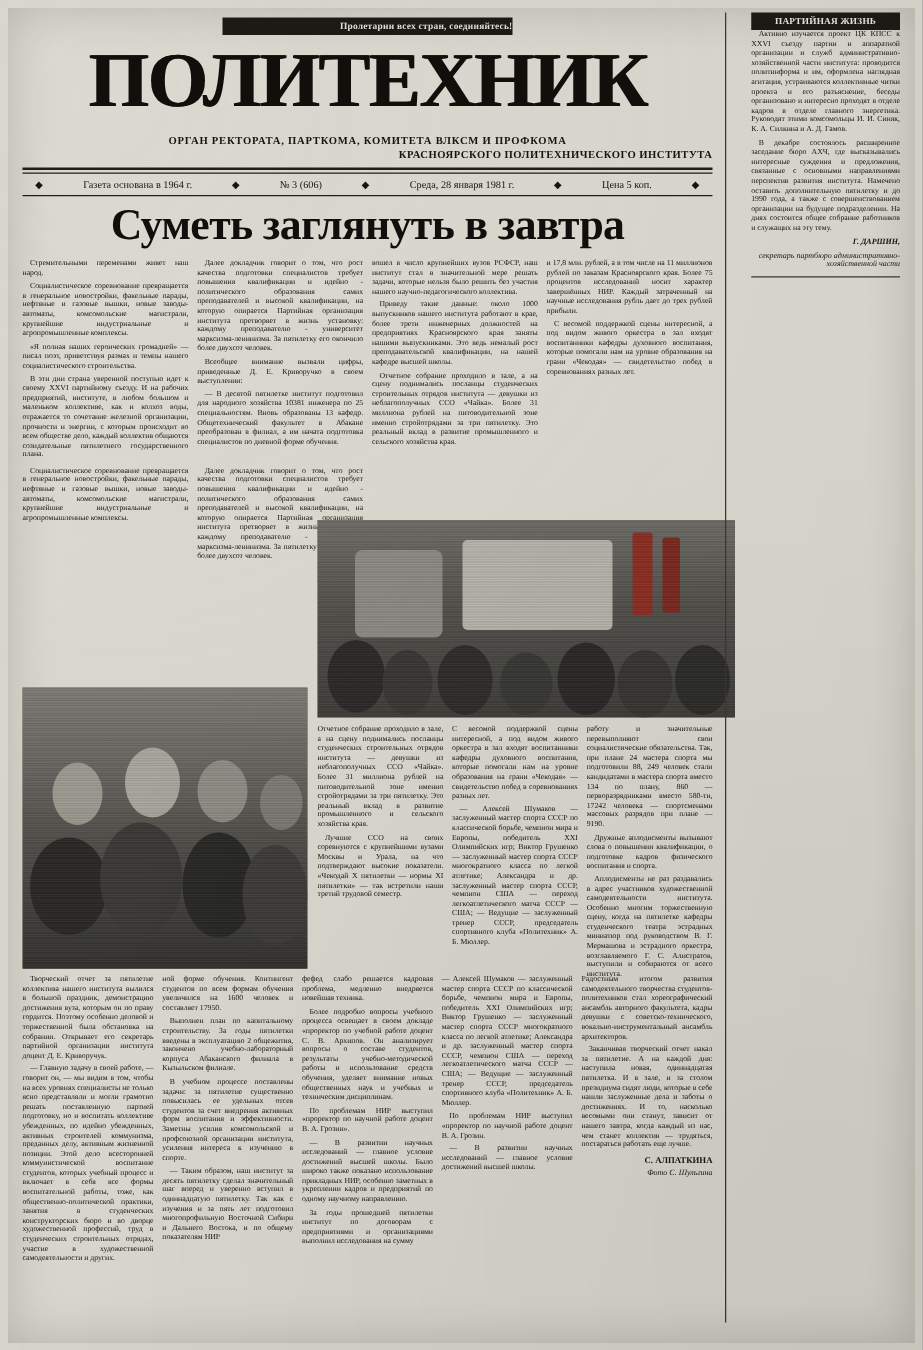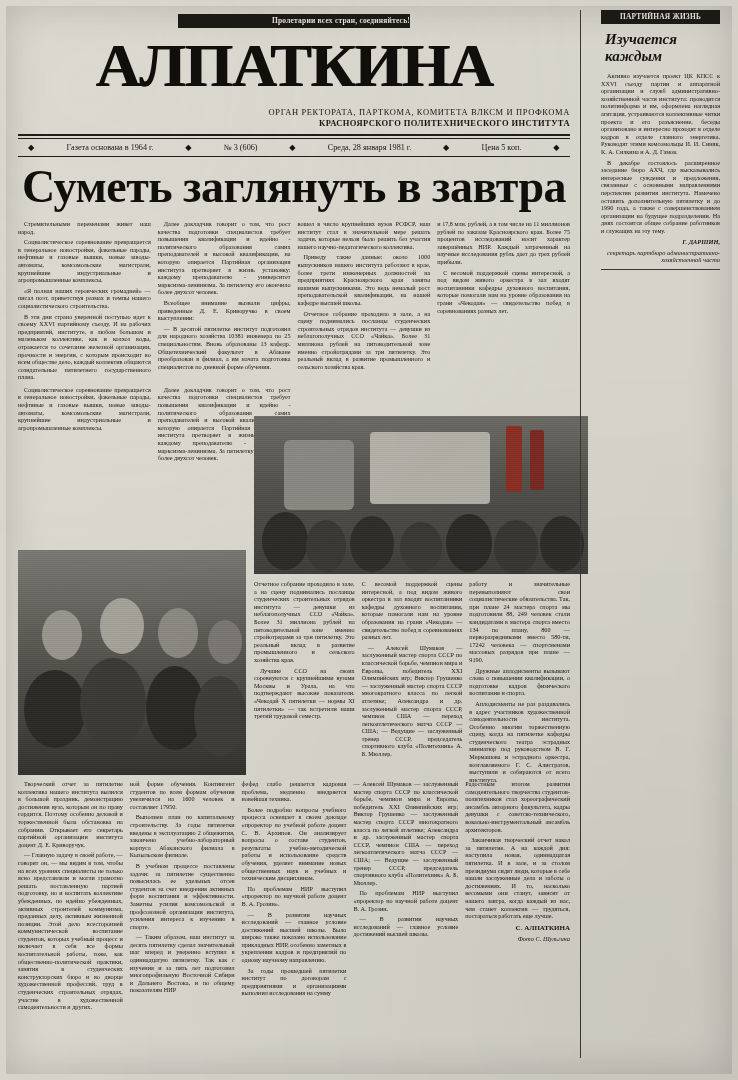--- a/index.html
+++ b/index.html
@@ -71,23 +71,23 @@
     font-family: "Liberation Serif", serif;
     font-weight: bold;
     font-size: 62px;
     line-height: 70px;
     letter-spacing: -1px;
     text-align: center;
     color: #100f0b;
     text-shadow: 1px 0 0 #100f0b;
   }
   .subtitle {
-    text-align: right;
+    text-align: center;
     font-size: 8.5px;
-    font-weight: normal;
+    font-weight: bold;
     letter-spacing: .6px;
     margin-top: 3px;
     color: #17150f;
   }
   .subtitle2 {
     text-align: right;
     font-size: 8.5px;
     font-weight: bold;
     letter-spacing: .4px;
     margin-top: 1px;
@@ -115,21 +115,21 @@
   .kicker {
     margin-top: 9px;
     font-size: 13px;
     font-weight: bold;
     font-style: italic;
     padding-left: 28px;
     letter-spacing: .2px;
   }
   .headline {
     text-align: center;
-    font-size: 46px;
+    font-size: 35px;
     font-weight: bold;
     letter-spacing: -.5px;
     margin: 3px 0 7px 0;
     color: #100f0b;
   }
   
   .cols {
     display: flex;
     gap: 7px;
   }
@@ -218,21 +218,21 @@
 <body>
 
 <div class="page">
   <div class="sheet"></div>
 
   <div class="main-col">
 
     <div>
       <div class="slogan">Пролетарии всех стран, соединяйтесь!</div>
       <div class="title-band">
-        <div class="title">АЛПАТКИНА</div>
+        <div class="title">ПОЛИТЕХНИК</div>
       </div>
       <div class="subtitle">ОРГАН РЕКТОРАТА, ПАРТКОМА, КОМИТЕТА ВЛКСМ И ПРОФКОМА</div>
       <div class="subtitle2">КРАСНОЯРСКОГО ПОЛИТЕХНИЧЕСКОГО ИНСТИТУТА</div>
       <div class="rule-thick"></div>
       <div class="rule-thin"></div>
       <div class="issue-line">
         <span class="di">◆</span>
         <span>Газета основана в 1964 г.</span>
         <span class="di">◆</span>
         <span>№ 3 (606)</span>
@@ -365,21 +365,20 @@
           <div class="signature">С. АЛПАТКИНА</div>
           <div class="photo-credit">Фото С. Шульгина</div>
         </div>
       </div>
     </div>
 
   </div>
 
   <div class="right-col">
     <div class="rc-head">ПАРТИЙНАЯ ЖИЗНЬ</div>
-    <div class="rc-title">Изучается каждым</div>
     <div class="rc-body">
       <p>Активно изучается проект ЦК КПСС к XXVI съезду партии и аппаратной организации и служб административно-хозяйственной части института: проводится политинформа и им, оформлена наглядная агитация, устраиваются коллективные читки проекта и его разъяснение, беседы организовано и интересно проходят в отделе кадров в отделе главного энергетика. Руководят этими комсомольцы И. И. Синяк, К. А. Силкина и А. Д. Гамов.</p>
       <p>В декабре состоялось расширенное заседание бюро АХЧ, где высказывались интересные суждения и предложения, связанные с основными направлениями перспектив развития института. Намечено оставить дополнительную пятилетку и до 1990 года, а также с совершенствованием организации на будущее подразделении. На днях состоится общее собрание работников и служащих на эту тему.</p>
     </div>
     <div class="rc-sign">Г. ДАРШИН,</div>
     <div class="rc-sign" style="font-weight:normal">секретарь партбюро административно-хозяйственной части</div>
     <div class="rc-rule"></div>
   </div>
 </div>
 

